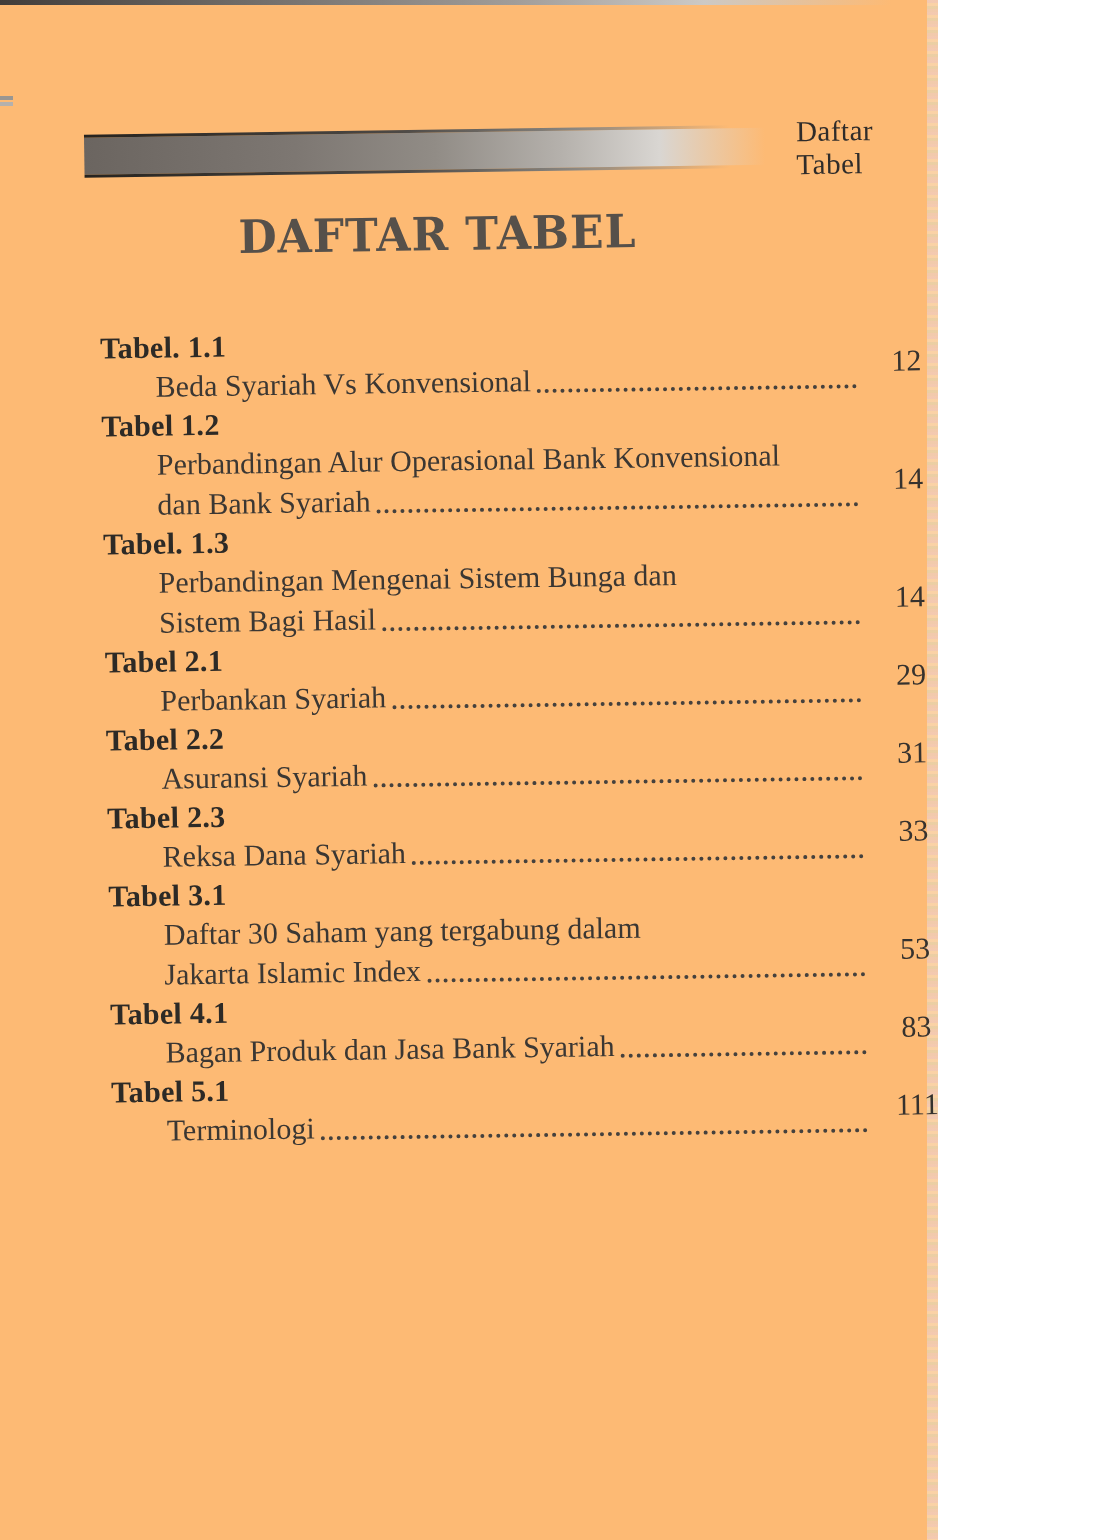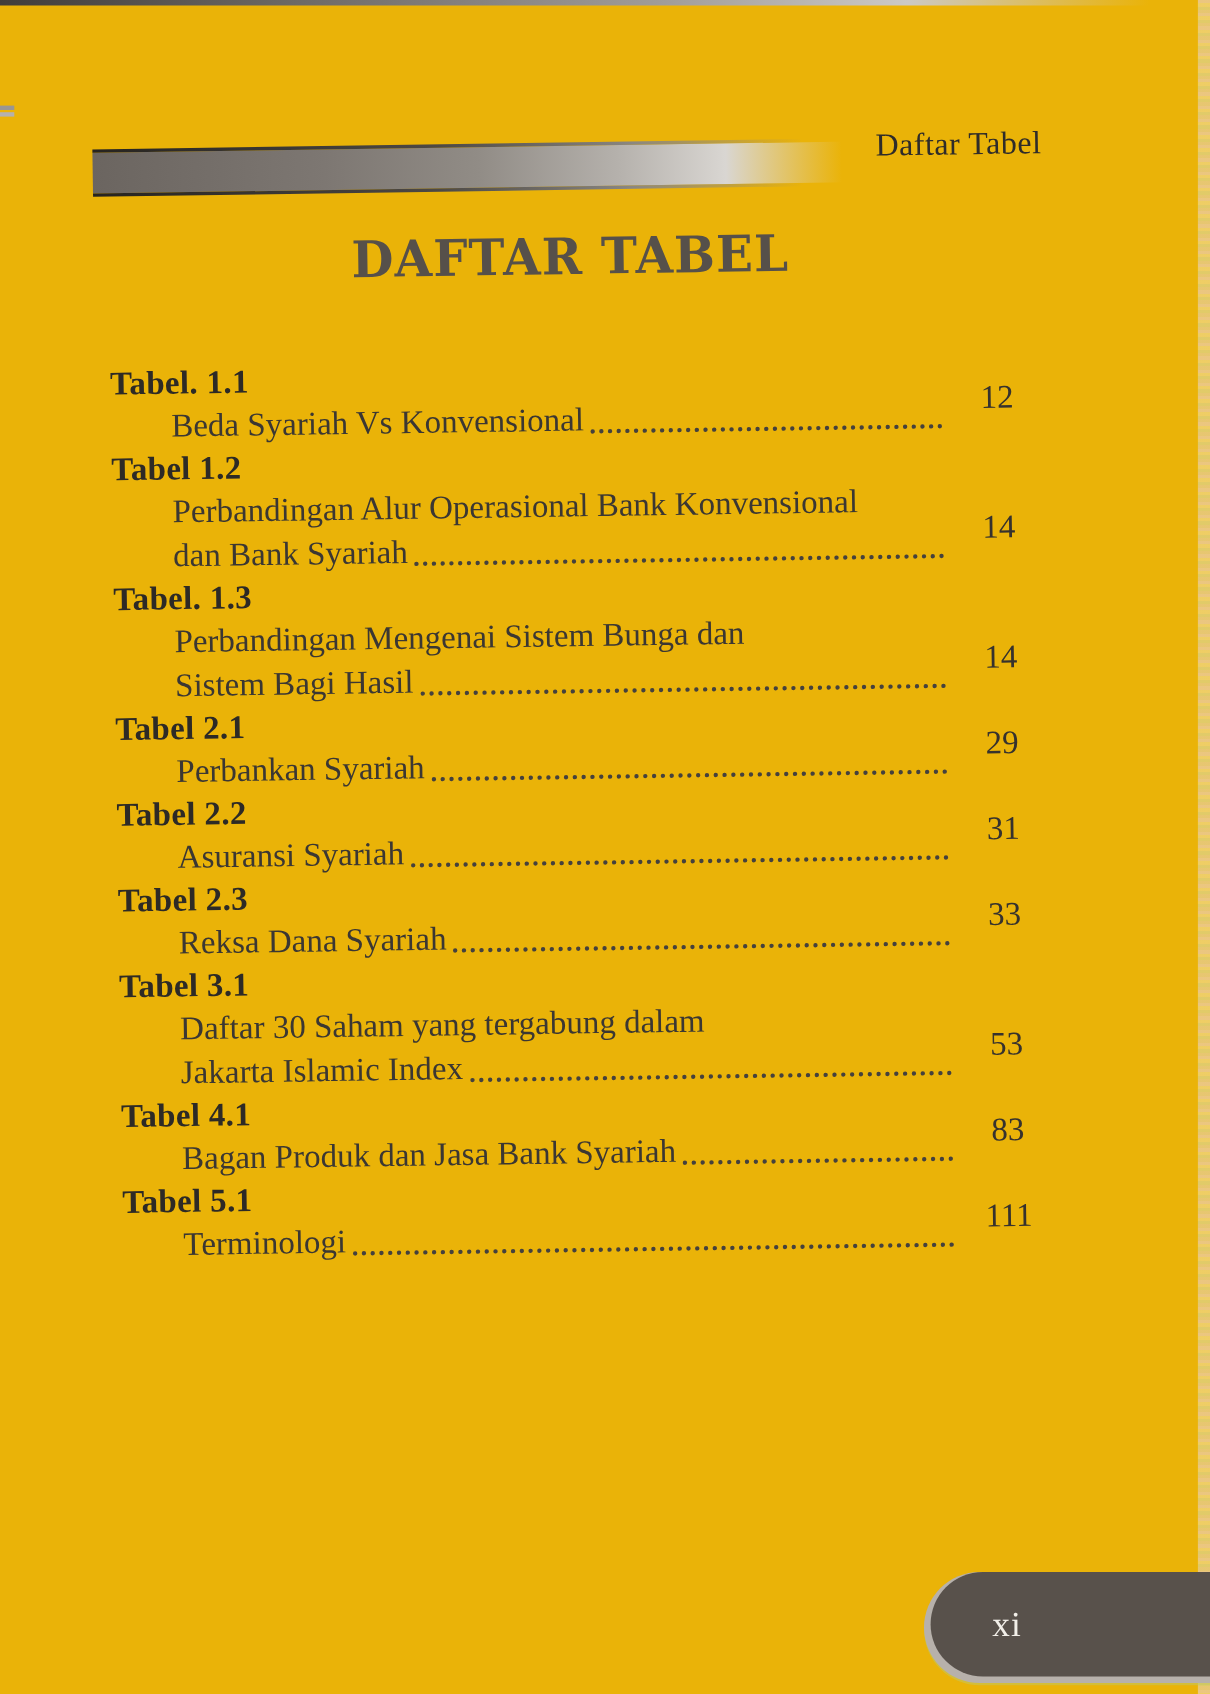--- a/index.html
+++ b/index.html
@@ -1,18 +1,18 @@
 <!DOCTYPE html>
 <html><head>
 <meta charset="utf-8">
 <style>
   html,body{margin:0;padding:0;}
   .page{
-    position:relative; width:1100px; height:1540px; overflow:hidden;
-    background:#eab308;
+    position:relative; width:938px; height:1540px; overflow:hidden;
+    background:#fdba74;
     font-family:"Liberation Serif","DejaVu Serif",serif;
     color:#3a3632;
   }
   
   .scan-top{
     position:absolute; top:0; left:0; width:100%; height:5px;
     background:linear-gradient(90deg,#413d3a 0%,#6e6a66 25%,#a19d99 55%,#ccc9c5 75%,rgba(250,249,247,0) 95%);
   }
   .scan-right{
     position:absolute; top:0; right:0; width:11px; height:100%;
@@ -179,18 +179,13 @@
           <div class="toc-label">Tabel 5.1</div>
           <div class="toc-line">
             <span class="toc-text">Terminologi</span>
             <span class="dots"></span>
             <span class="pagenum">111</span>
           </div>
         </div>
       </div>
   </div>
 
-  <div class="tab-outer">
-    <div class="tab-inner">
-      <span class="pageno">xi</span>
-    </div>
-  </div>
 </div>
 
 </body></html>

